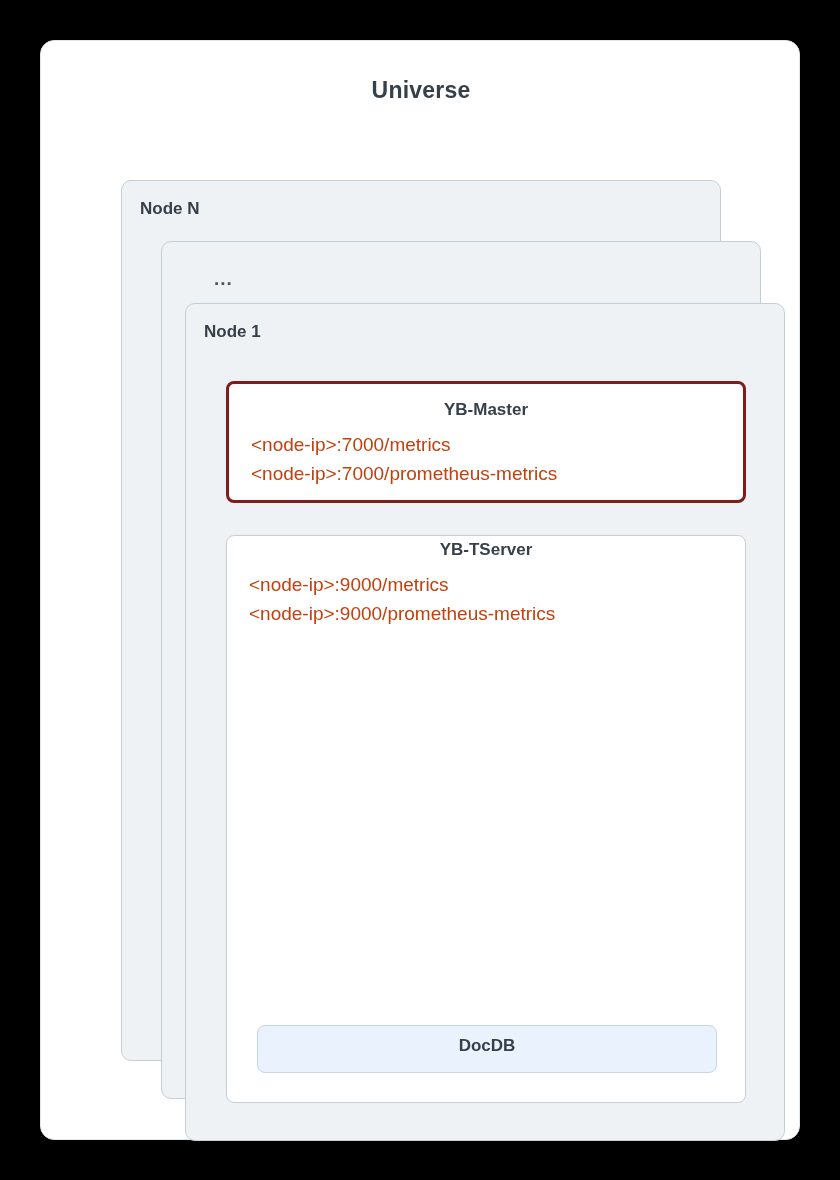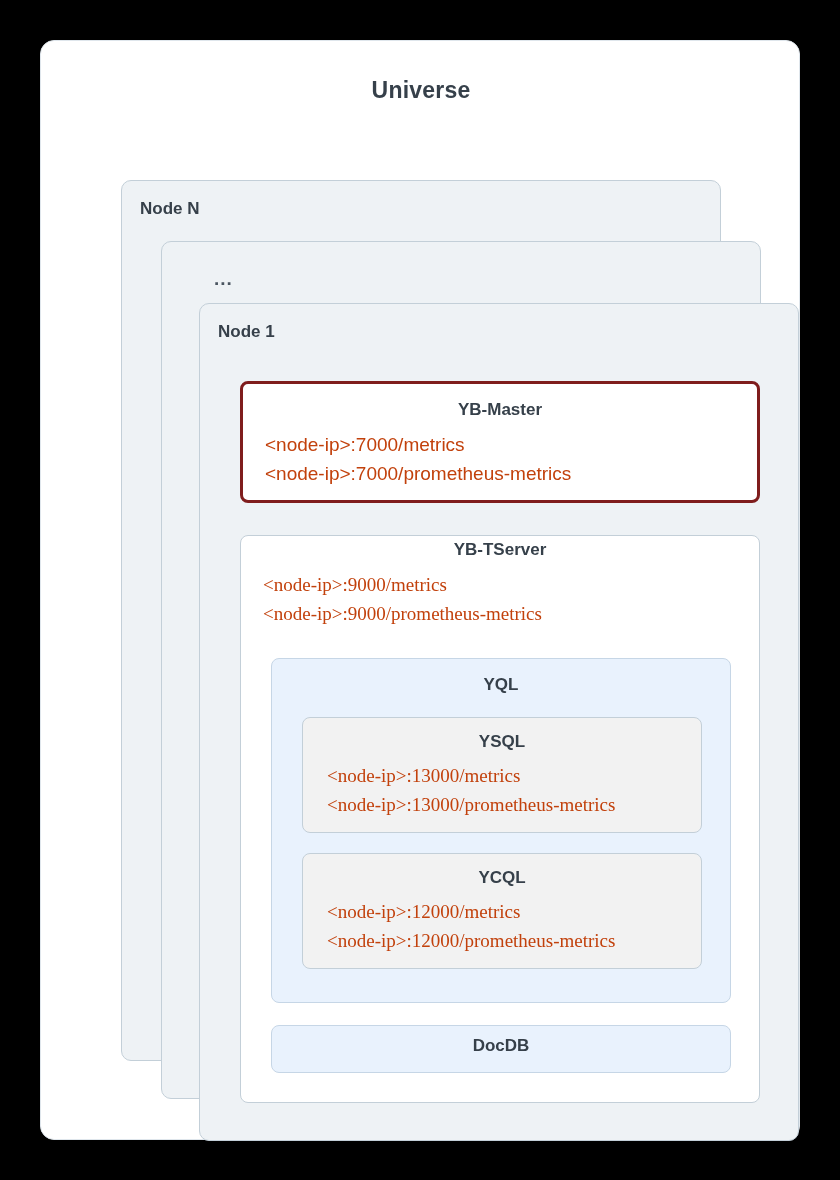--- a/index.html
+++ b/index.html
@@ -43,21 +43,21 @@
   .node-card {
     position: absolute;
     background: #eef2f5;
     border: 1px solid #c3cfd8;
     border-radius: 10px;
     box-sizing: border-box;
   }
 
   .node-n   { left: 80px;  top: 139px; width: 600px; height: 881px; }
   .node-dots{ left: 120px; top: 200px; width: 600px; height: 858px; }
-  .node-1   { left: 158px; top: 262px; width: 600px; height: 838px; }
+  .node-1   { left: 144px; top: 262px; width: 600px; height: 838px; }
 
   .node-label {
     position: absolute;
     left: 18px;
     top: 18px;
     font-size: 17px;
     font-weight: bold;
     color: #36404a;
   }
   .node-dots-label {
@@ -100,21 +100,21 @@
   .yb-master .endpoints { margin: 10px 0 0 22px; }
 
   
   .yb-tserver {
     left: 40px; top: 231px;
     width: 520px; height: 568px;
     background: #ffffff;
     border: 1px solid #c3cfd8;
   }
   .yb-tserver .component-title { margin-top: 4px; }
-  .yb-tserver .endpoints { margin: 10px 0 0 22px; font-family: Liberation Serif, serif; }
+  .yb-tserver .endpoints { margin: 10px 0 0 22px; }
 
   
   .yql {
     left: 30px; top: 122px;
     width: 460px; height: 345px;
     background: #e9f2fd;
     border: 1px solid #c6d6e6;
   }
   .yql .component-title { margin-top: 16px; }
 
@@ -161,35 +161,20 @@
       <div class="component-title">YB-Master</div>
       <div class="endpoints">&lt;node-ip&gt;:7000/metrics
 &lt;node-ip&gt;:7000/prometheus-metrics</div>
     </div>
 
     <div class="component yb-tserver">
       <div class="component-title">YB-TServer</div>
       <div class="endpoints">&lt;node-ip&gt;:9000/metrics
 &lt;node-ip&gt;:9000/prometheus-metrics</div>
 
-      <div class="component yql">
-        <div class="component-title">YQL</div>
-
-        <div class="component api-box ysql">
-          <div class="component-title">YSQL</div>
-          <div class="endpoints">&lt;node-ip&gt;:13000/metrics
-&lt;node-ip&gt;:13000/prometheus-metrics</div>
-        </div>
-
-        <div class="component api-box ycql">
-          <div class="component-title">YCQL</div>
-          <div class="endpoints">&lt;node-ip&gt;:12000/metrics
-&lt;node-ip&gt;:12000/prometheus-metrics</div>
-        </div>
-      </div>
 
       <div class="component docdb">
         <div class="component-title">DocDB</div>
       </div>
     </div>
   </div>
 
 </div>
 
 </body></html>

